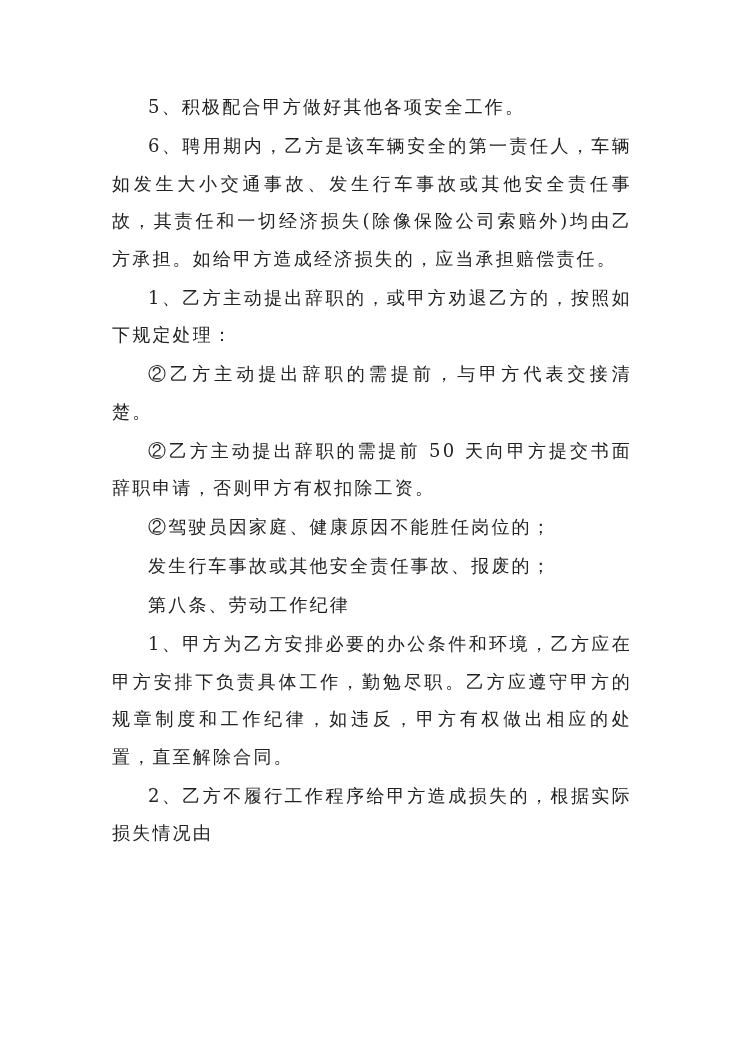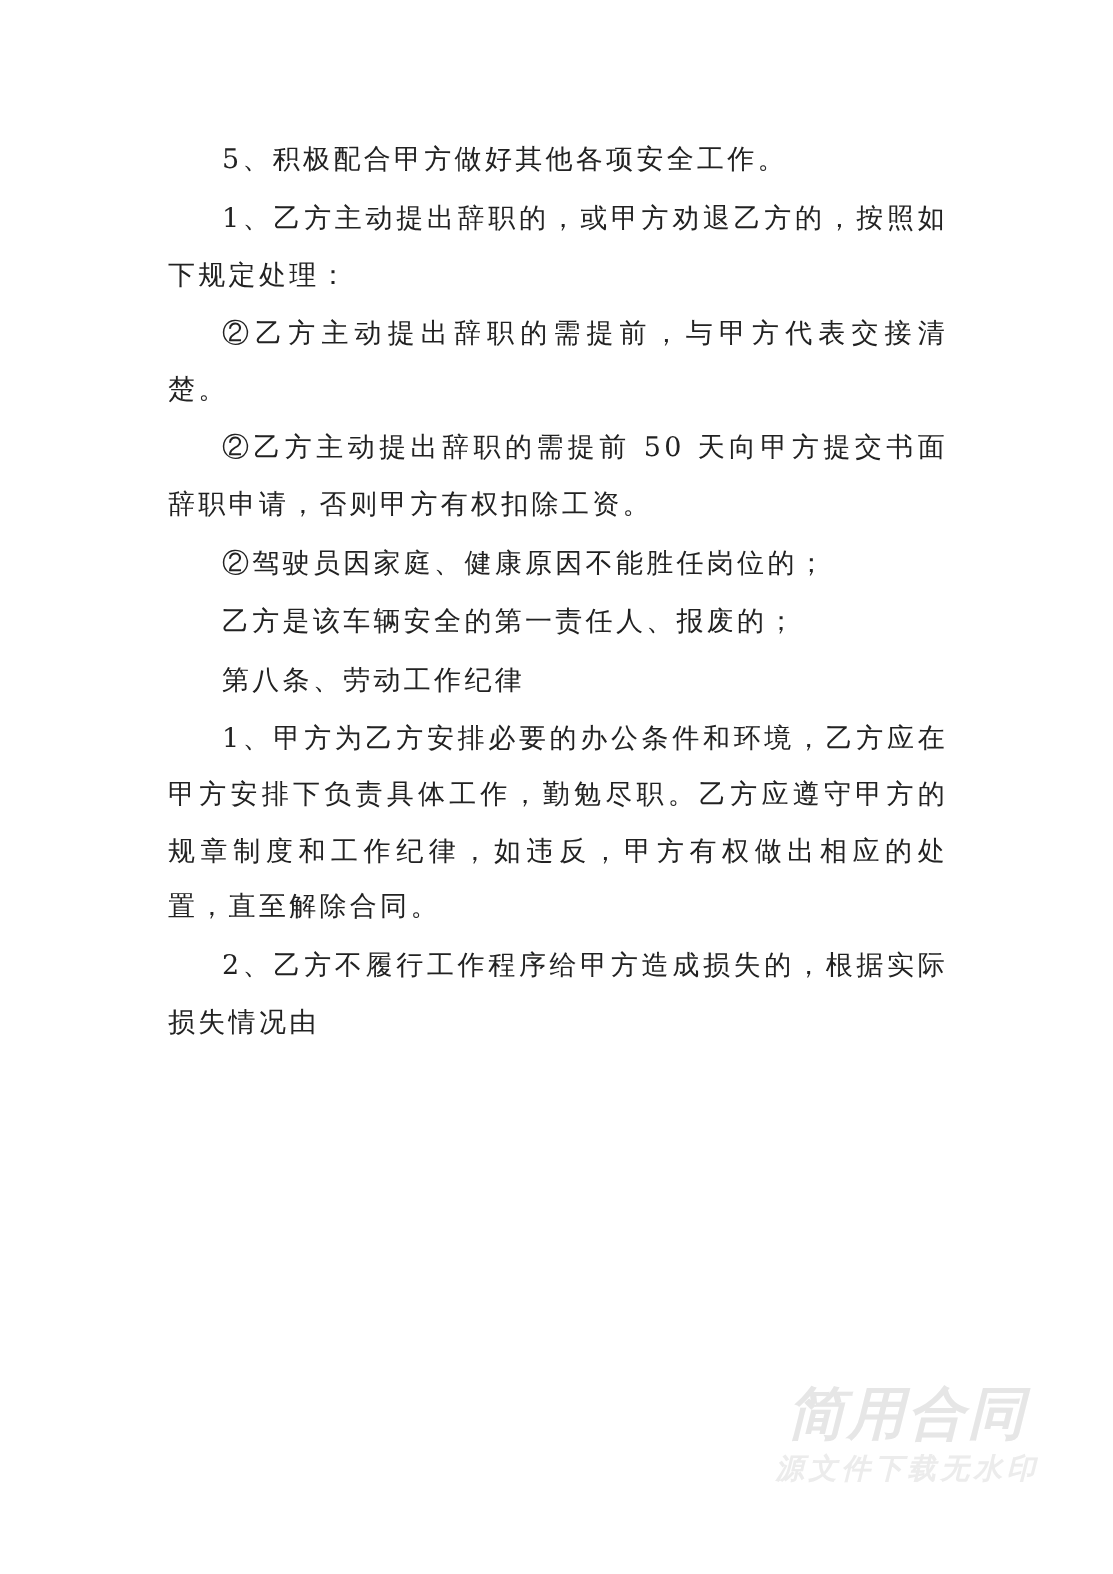--- a/index.html
+++ b/index.html
@@ -64,27 +64,24 @@
       color: #ececec;
       line-height: 30px;
     }
   </style>
 </head>
 <body>
 
 <div class="page">
   <div class="content">
     <p class="para">5、积极配合甲方做好其他各项安全工作。</p>
+    <p class="para">6、聘用期内，乙方是该车辆安全的第一责任人，车辆如发生大小交通事故、发生行车事故或其他安全责任事故，其责任和一切经济损失(除像保险公司索赔外)均由乙方承担。如给甲方造成经济损失的，应当承担赔偿责任。</p>
     <p class="para">1、乙方主动提出辞职的，或甲方劝退乙方的，按照如下规定处理：</p>
     <p class="para">②乙方主动提出辞职的需提前，与甲方代表交接清楚。</p>
     <p class="para">②乙方主动提出辞职的需提前 50 天向甲方提交书面辞职申请，否则甲方有权扣除工资。</p>
     <p class="para">②驾驶员因家庭、健康原因不能胜任岗位的；</p>
-    <p class="para">乙方是该车辆安全的第一责任人、报废的；</p>
+    <p class="para">发生行车事故或其他安全责任事故、报废的；</p>
     <p class="para">第八条、劳动工作纪律</p>
     <p class="para">1、甲方为乙方安排必要的办公条件和环境，乙方应在甲方安排下负责具体工作，勤勉尽职。乙方应遵守甲方的规章制度和工作纪律，如违反，甲方有权做出相应的处置，直至解除合同。</p>
     <p class="para">2、乙方不履行工作程序给甲方造成损失的，根据实际损失情况由</p>
   </div>
 
-  <div class="watermark">
-    <div class="wm-title">简用合同</div>
-    <div class="wm-sub">源文件下载无水印</div>
-  </div>
 </div>
 
 </body></html>

